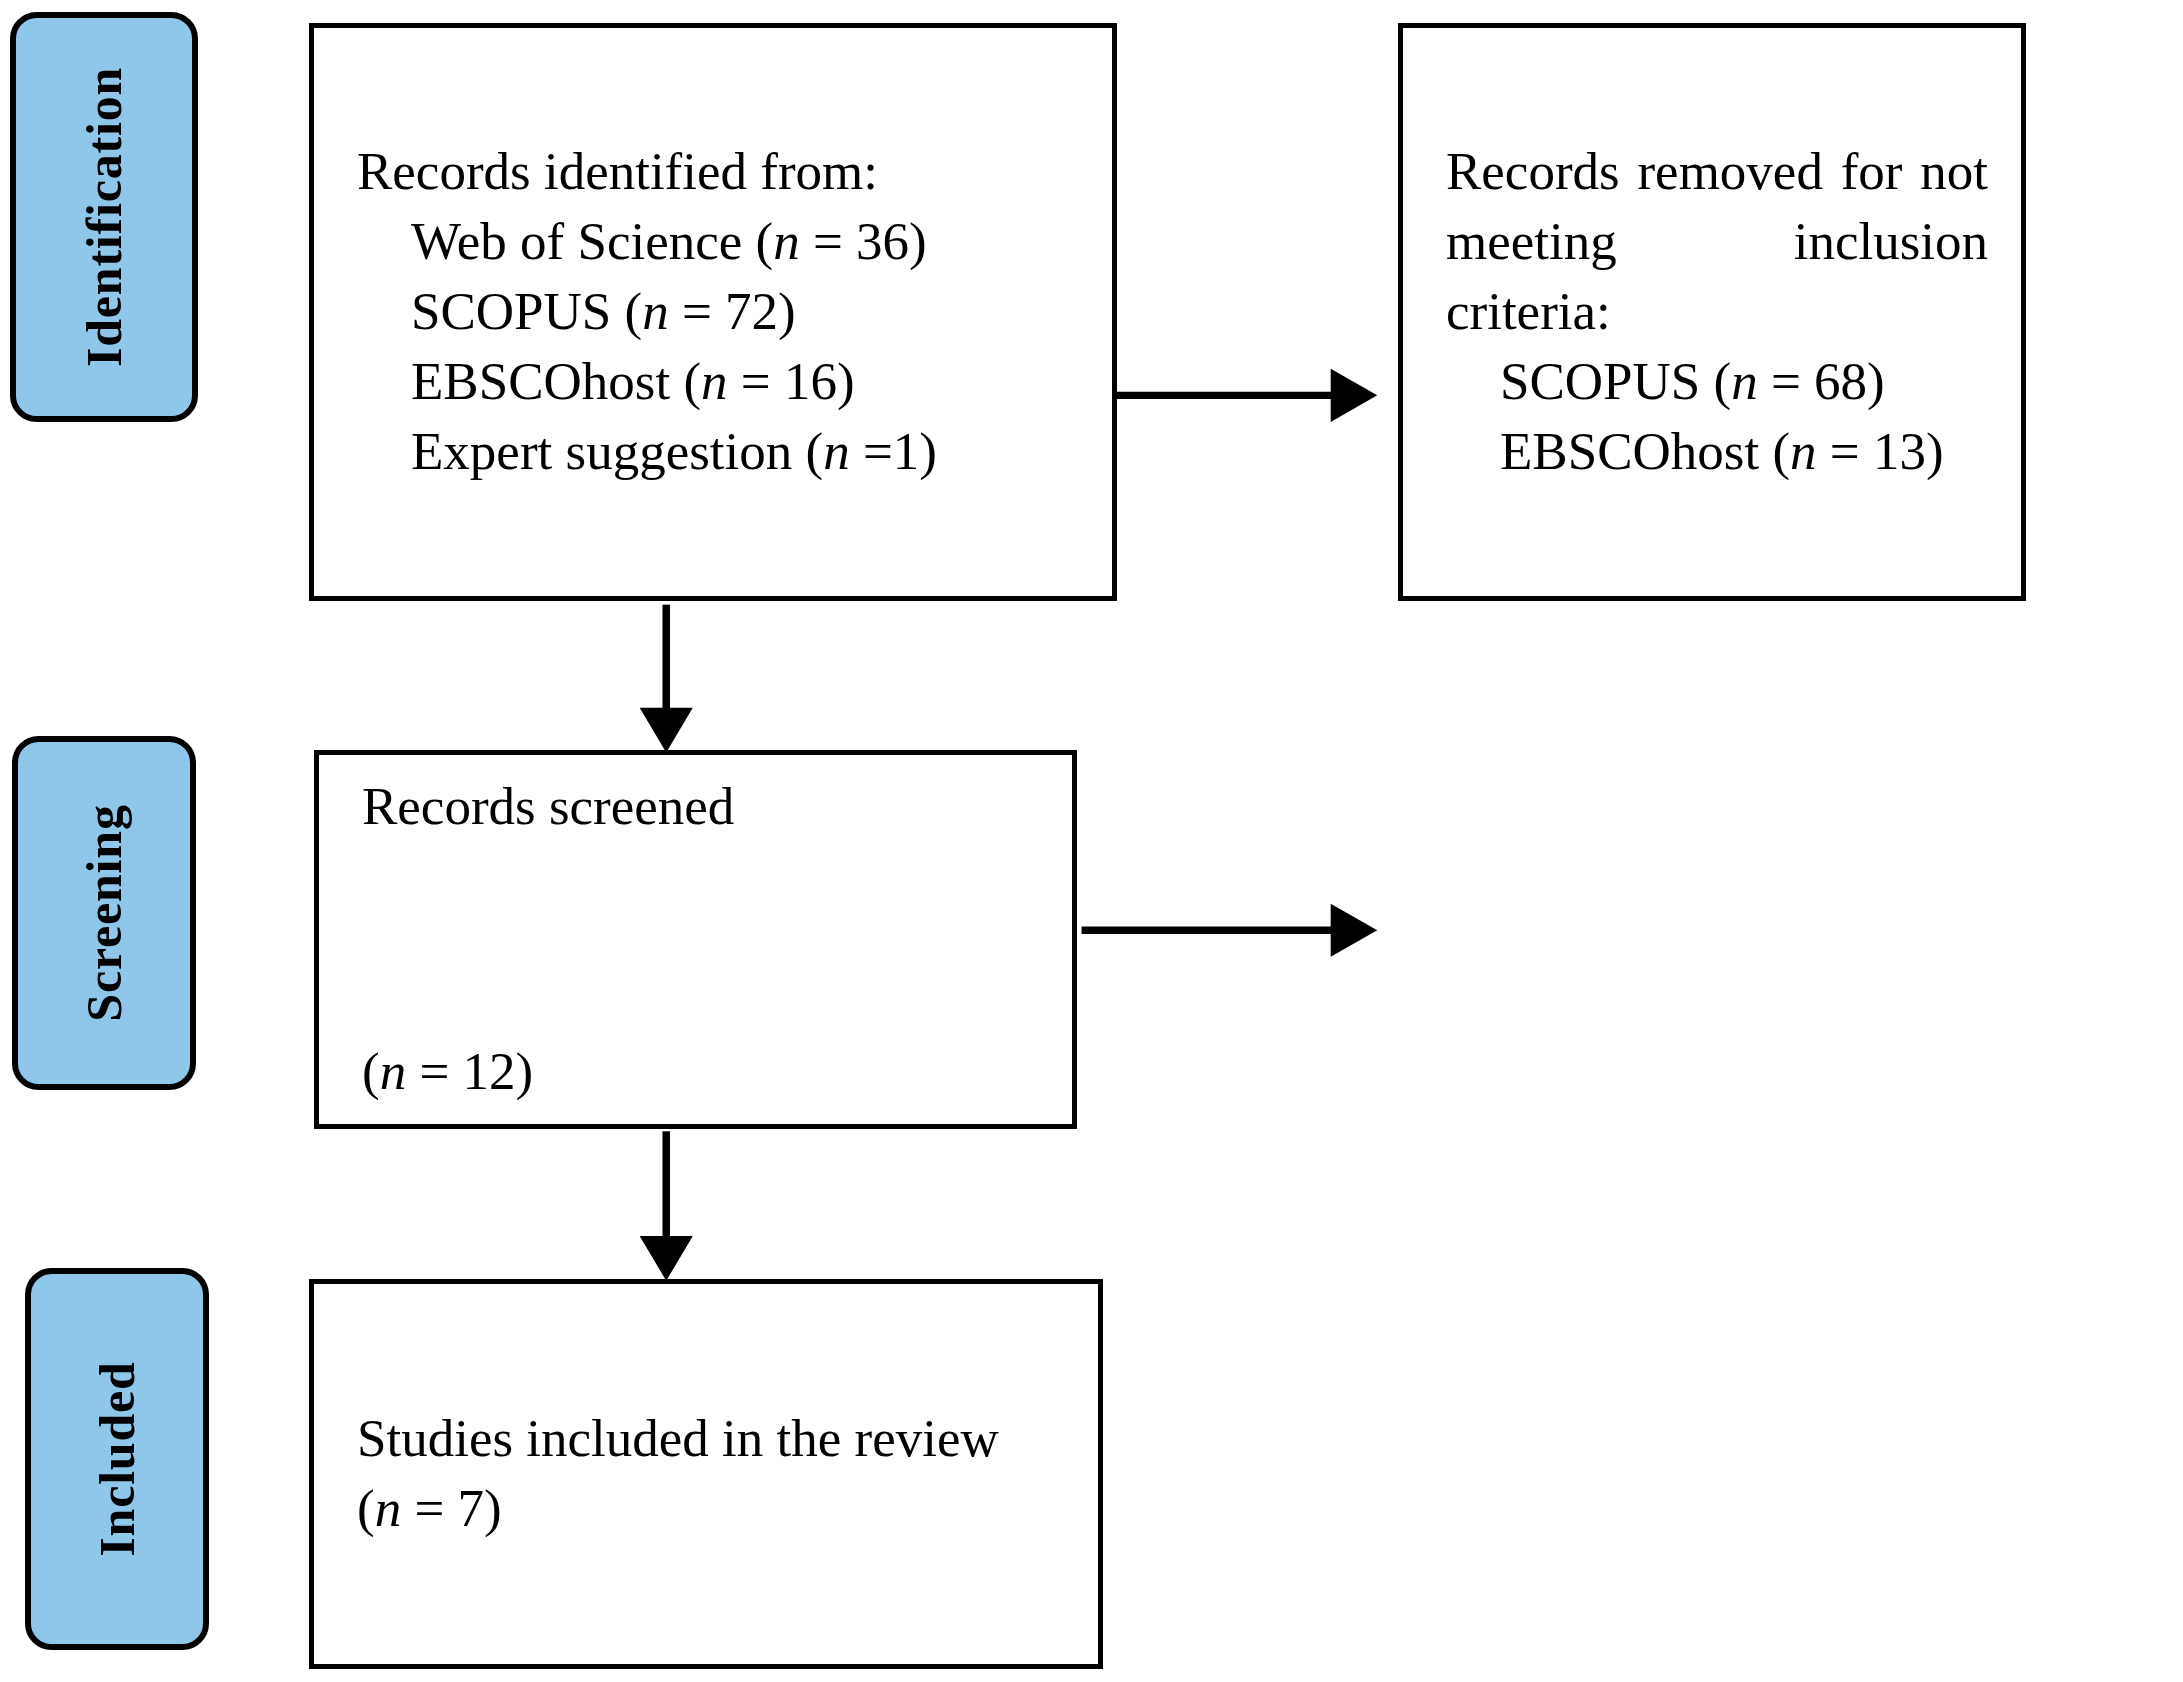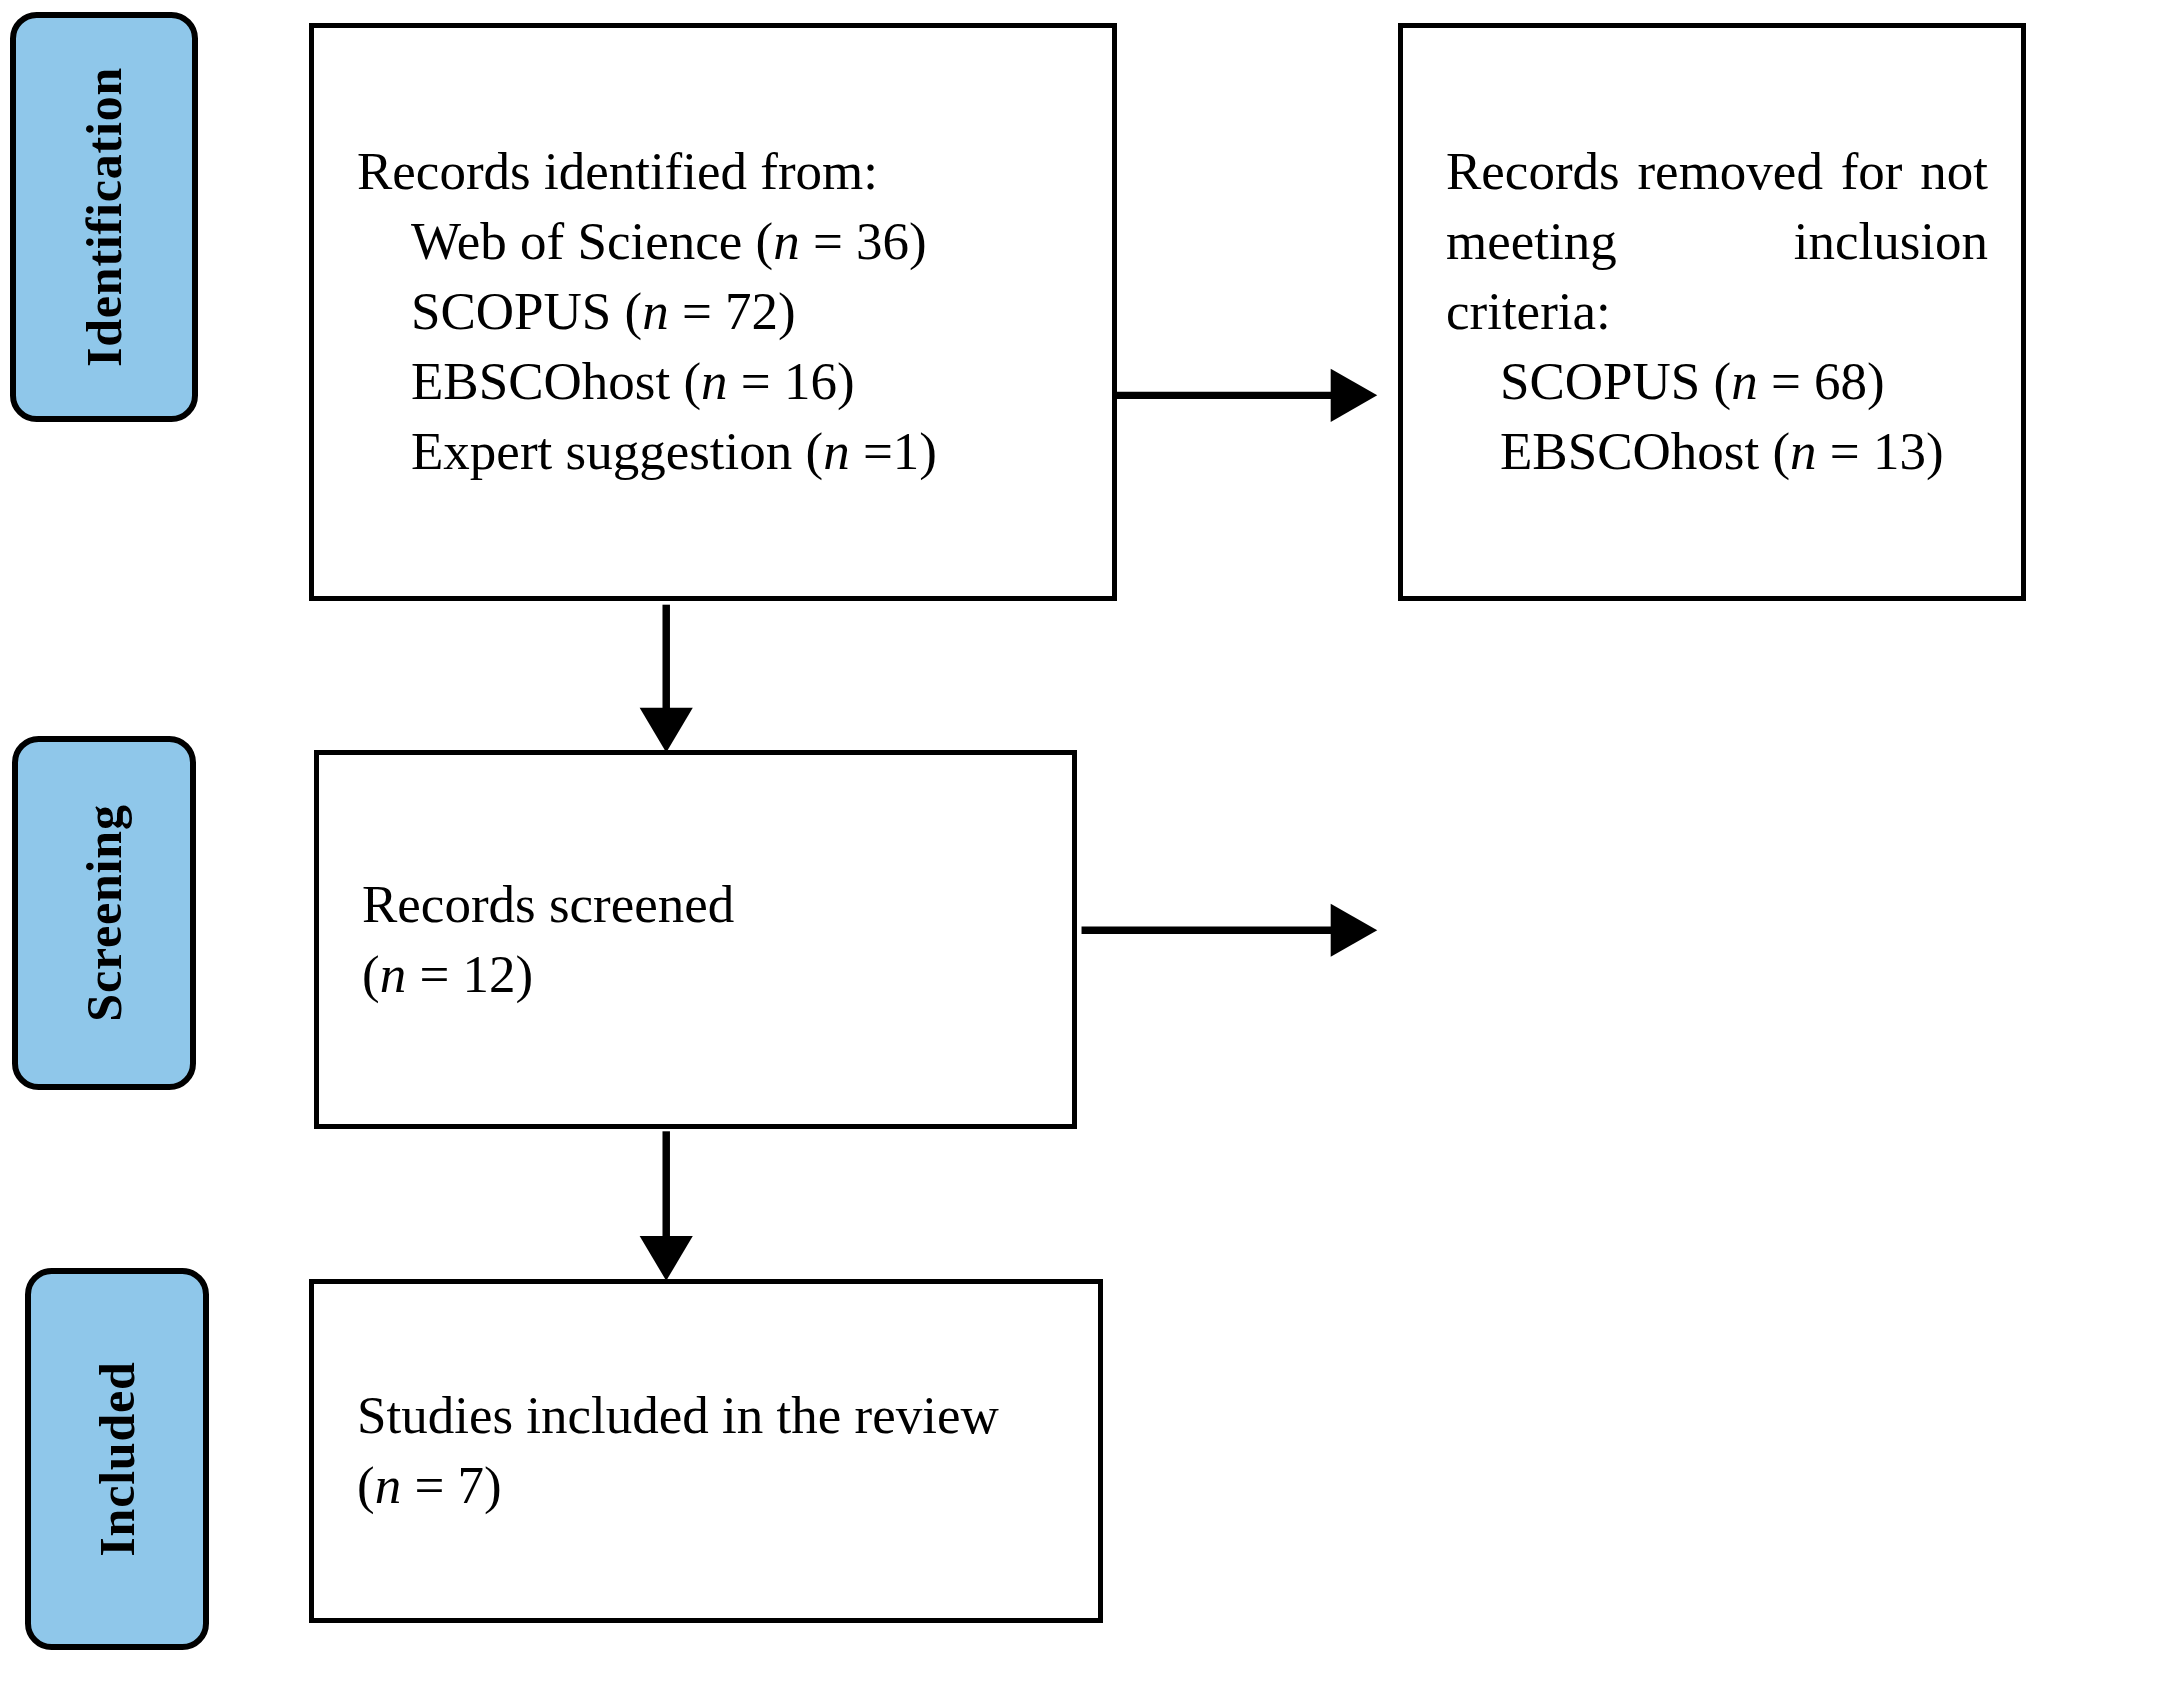--- a/index.html
+++ b/index.html
@@ -51,23 +51,23 @@
     box-sizing: border-box;
     display: flex;
     flex-direction: column;
     justify-content: center;
     font-size: 53px;
     line-height: 1.32;
     padding: 16.6px 33px 16.6px 43px;
   }
   .box-m1 { left: 309px;  top: 23px;   width: 808px; height: 578px; }
   .box-r1 { left: 1398px; top: 23px;   width: 628px; height: 578px; font-family: Liberation Serif, serif; }
-  .box-m2 { left: 314px;  top: 750px;  width: 763px; height: 379px; }
+  .box-m2 { left: 314px;  top: 750px;  width: 763px; height: 379px; justify-content: space-between; }
   .box-r2 { left: 1375px; top: 754px;  width: 798px; height: 374px; }
-  .box-m3 { left: 309px;  top: 1279px; width: 794px; height: 344px; }
+  .box-m3 { left: 309px;  top: 1279px; width: 794px; height: 390px; }
 
   .line { display: block; }
   .item { margin-left: 54px; }
   .justify { text-align: justify; }
   .nowrap { white-space: nowrap; }
   .box i { font-style: italic; }
 </style>
 </head>
 <body>
 

